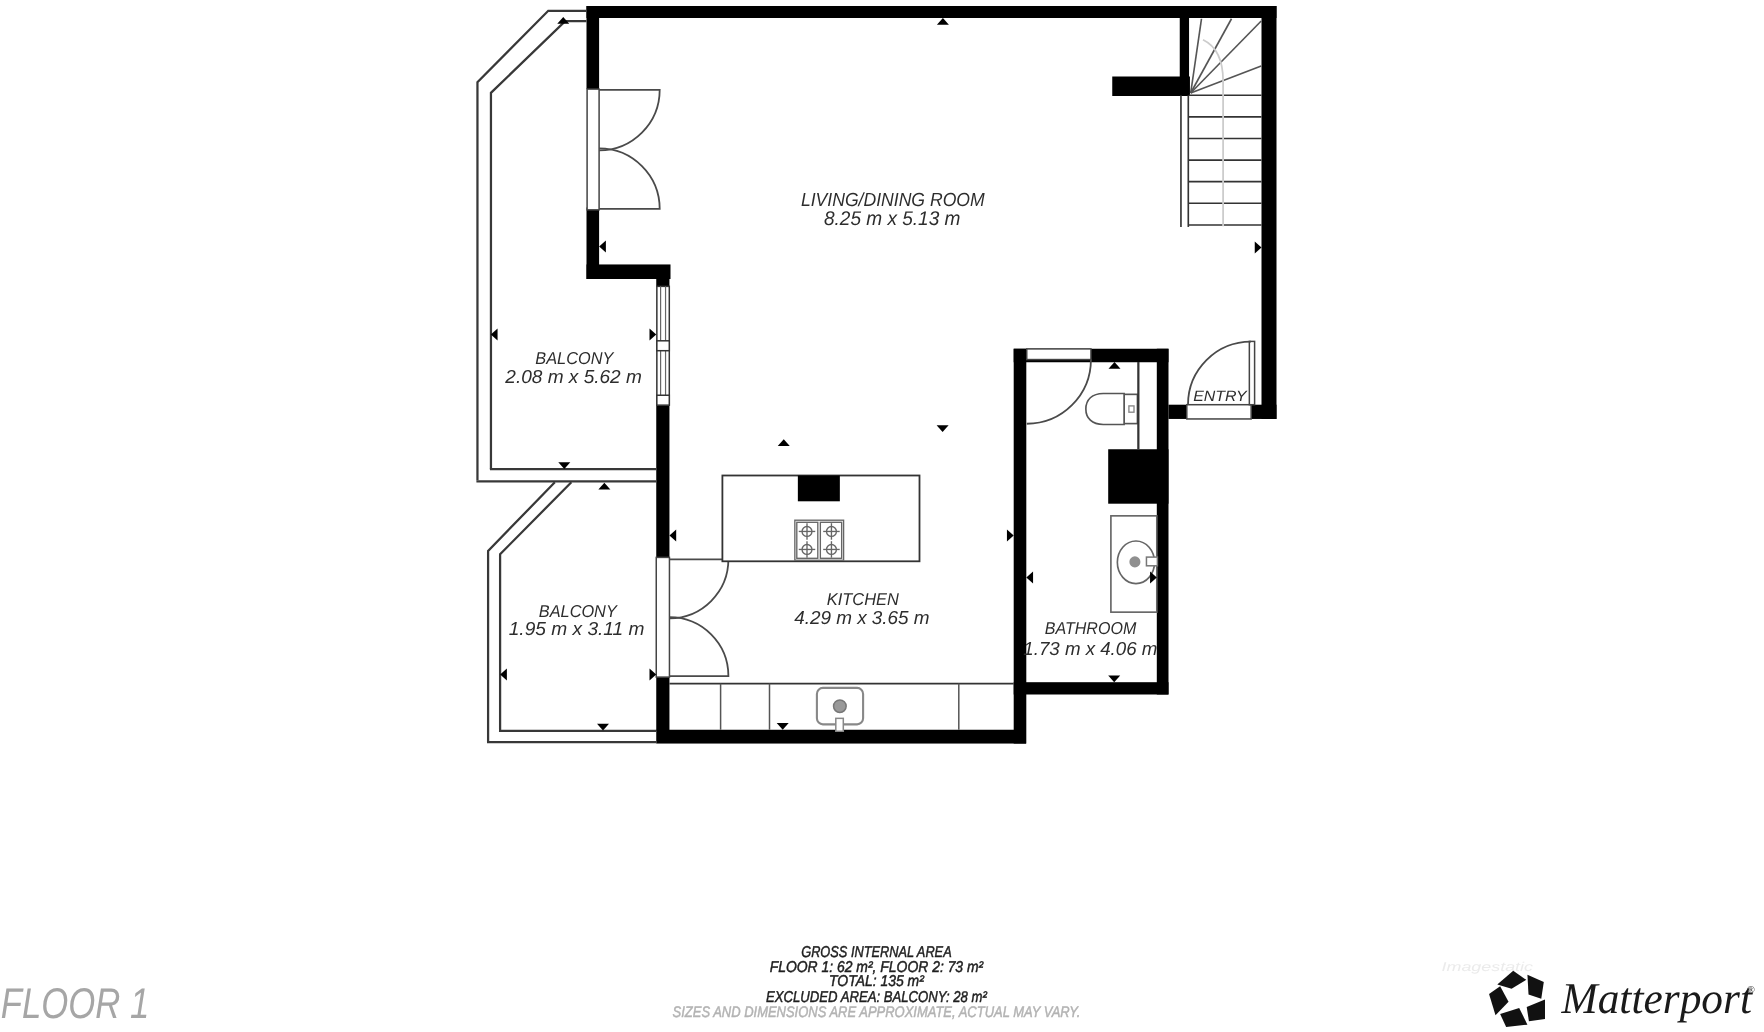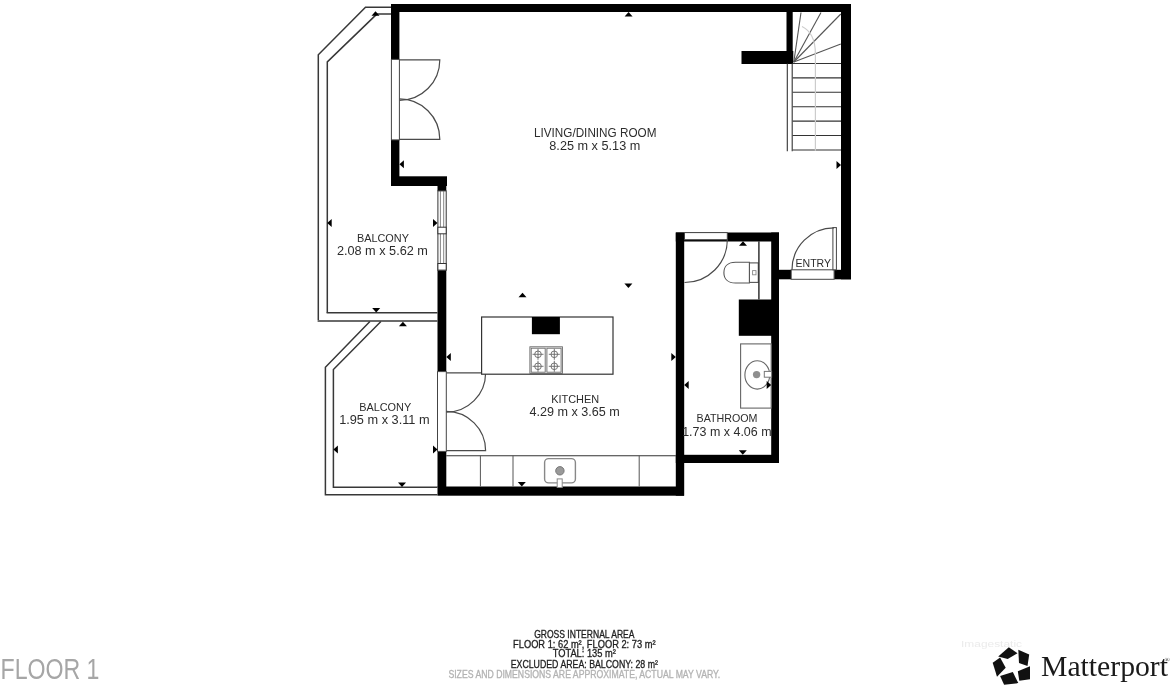--- a/index.html
+++ b/index.html
@@ -1,16 +1,16 @@
 <!DOCTYPE html>
 <html><head>
 <meta charset="utf-8">
 <style>
   html,body{margin:0;padding:0;background:#fff;}
-  #page{width:1176px;height:688px;position:relative;overflow:hidden;background:#fff;}
+  #page{width:1176px;height:688px;position:relative;overflow:hidden;background:#fff;font-style:italic;}
   svg{display:block;}
   text{font-family:"Liberation Sans", sans-serif;}
 </style>
 </head>
 <body>
 <div id="page">
 <svg width="1176" height="688" viewBox="0 0 1176 688">
 
 <rect x="0" y="0" width="1176" height="688" fill="#ffffff"></rect>
 

